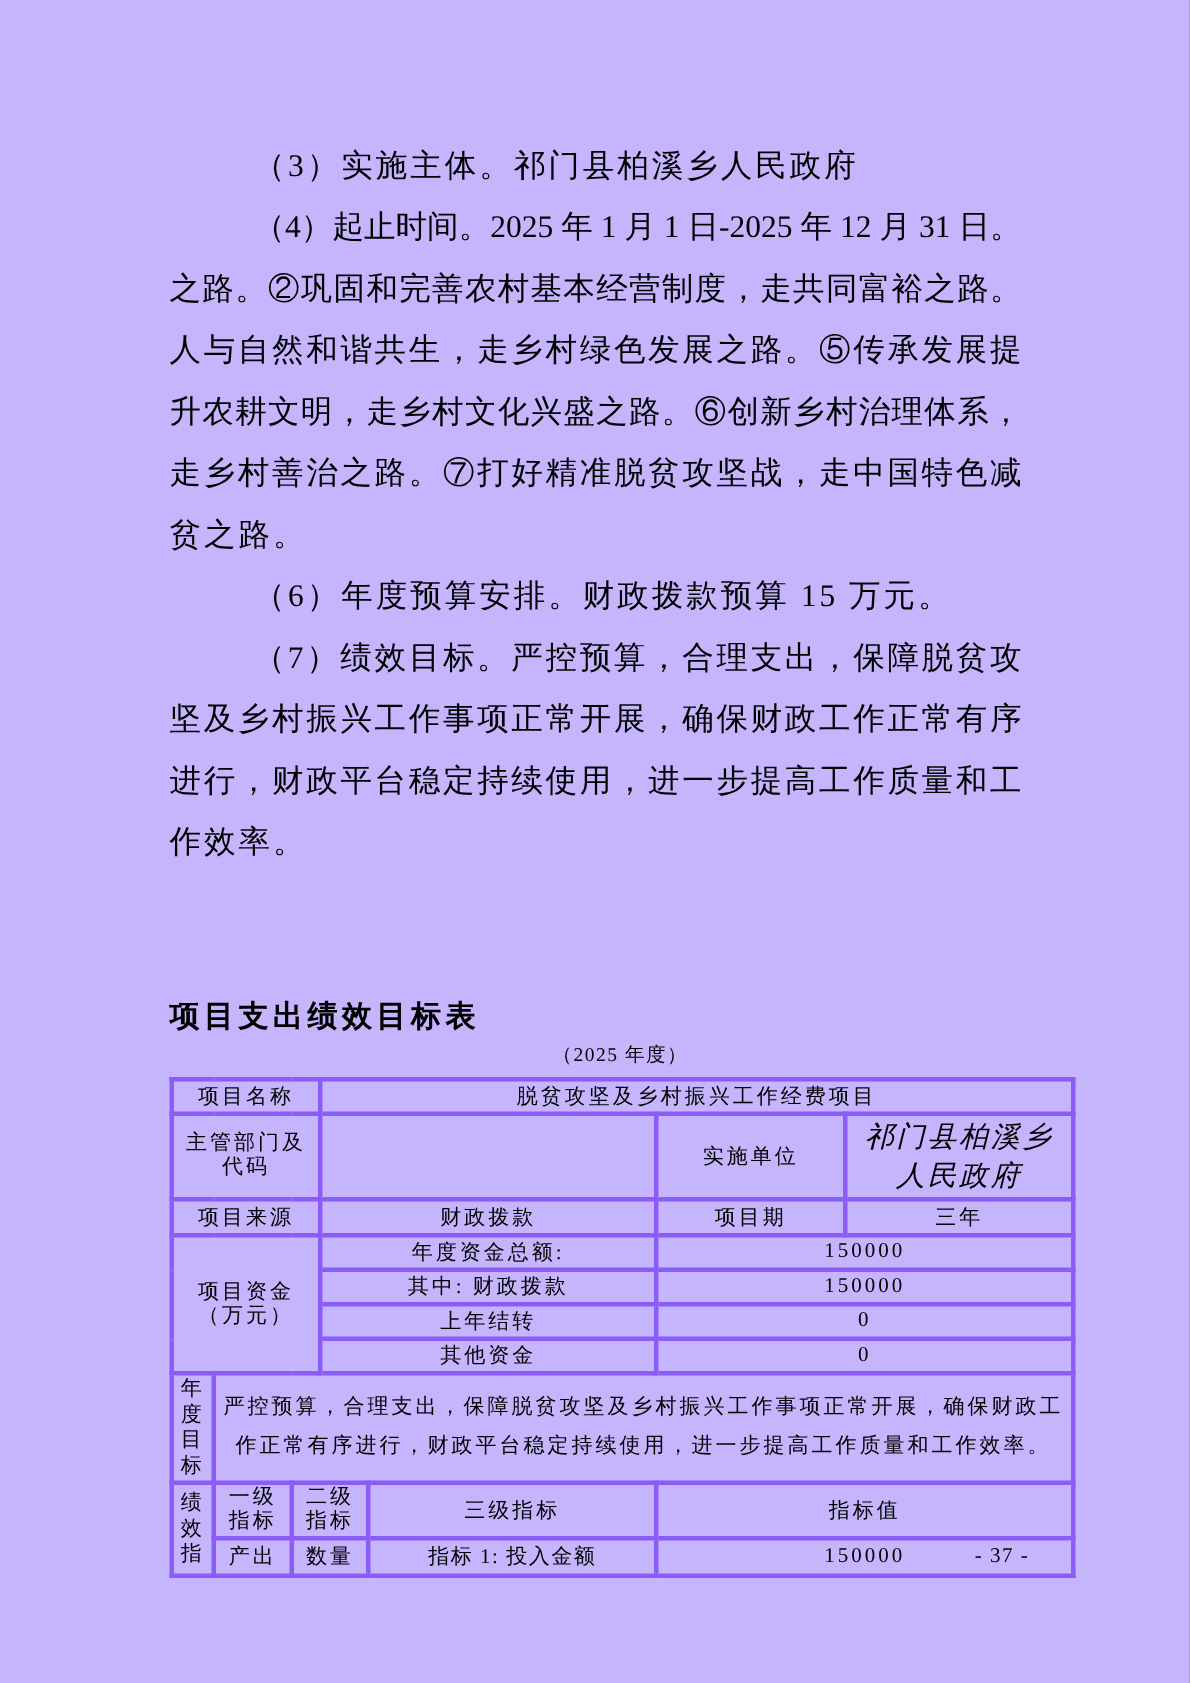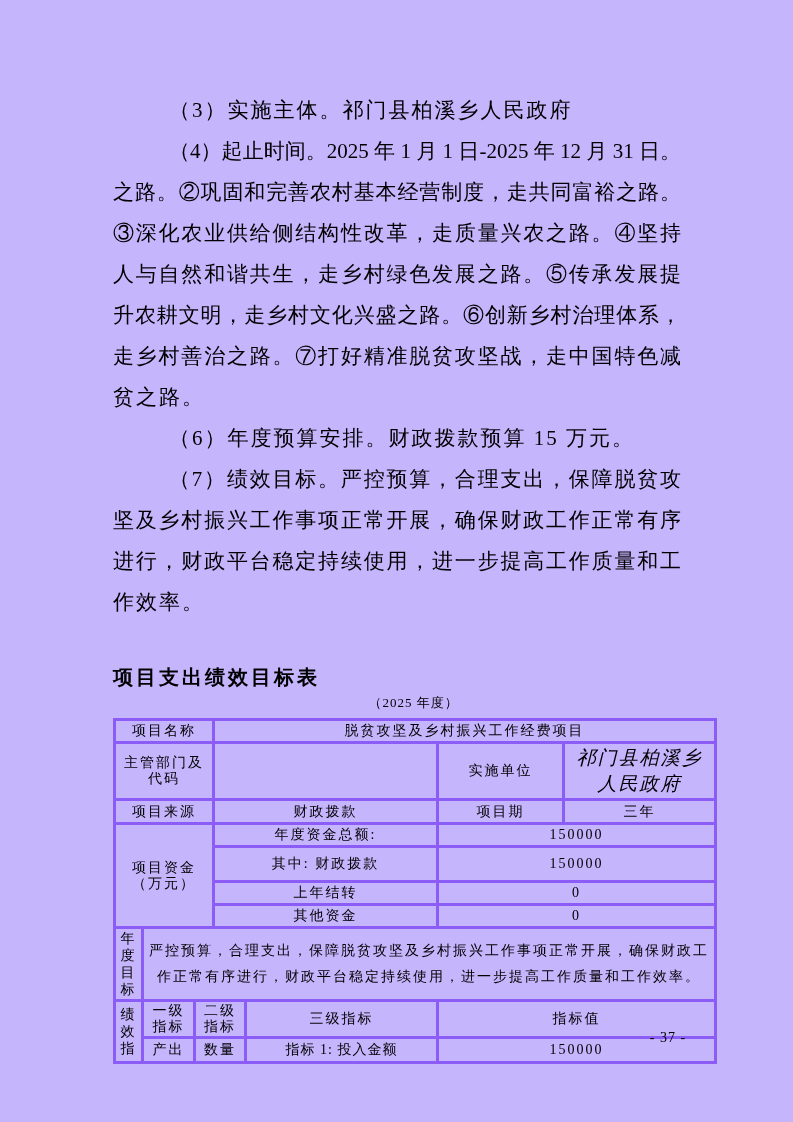--- a/index.html
+++ b/index.html
@@ -73,21 +73,20 @@
 </style>
 </head>
 <body>
 
 <div class="page">
 
   <div class="bodytext">
     <div class="line indent">（3）实施主体。祁门县柏溪乡人民政府</div>
     <div class="line fill indent">（4）起止时间。2025 年 1 月 1 日-2025 年 12 月 31 日。</div>
     <div class="line fill">之路。②巩固和完善农村基本经营制度，走共同富裕之路。</div>
-    <div class="line fill">③深化农业供给侧结构性改革，走质量兴农之路。④坚持</div>
     <div class="line fill">人与自然和谐共生，走乡村绿色发展之路。⑤传承发展提</div>
     <div class="line fill">升农耕文明，走乡村文化兴盛之路。⑥创新乡村治理体系，</div>
     <div class="line fill">走乡村善治之路。⑦打好精准脱贫攻坚战，走中国特色减</div>
     <div class="line">贫之路。</div>
     <div class="line indent">（6）年度预算安排。财政拨款预算 15 万元。</div>
     <div class="line fill indent">（7）绩效目标。严控预算，合理支出，保障脱贫攻</div>
     <div class="line fill">坚及乡村振兴工作事项正常开展，确保财政工作正常有序</div>
     <div class="line fill">进行，财政平台稳定持续使用，进一步提高工作质量和工</div>
     <div class="line">作效率。</div>
   </div>
@@ -121,21 +120,21 @@
         <td colspan="3">项目来源</td>
         <td colspan="2">财政拨款</td>
         <td>项目期</td>
         <td>三年</td>
       </tr>
       <tr style="height:22px">
         <td colspan="3" rowspan="4" class="wraplbl">项目资金（万元）</td>
         <td colspan="2" class="lft">年度资金总额:</td>
         <td colspan="2">150000</td>
       </tr>
-      <tr style="height:35px">
+      <tr style="height:23px">
         <td colspan="2" class="lft2">其中: 财政拨款</td>
         <td colspan="2">150000</td>
       </tr>
       <tr style="height:23px">
         <td colspan="2">上年结转</td>
         <td colspan="2">0</td>
       </tr>
       <tr style="height:22px">
         <td colspan="2">其他资金</td>
         <td colspan="2">0</td>

